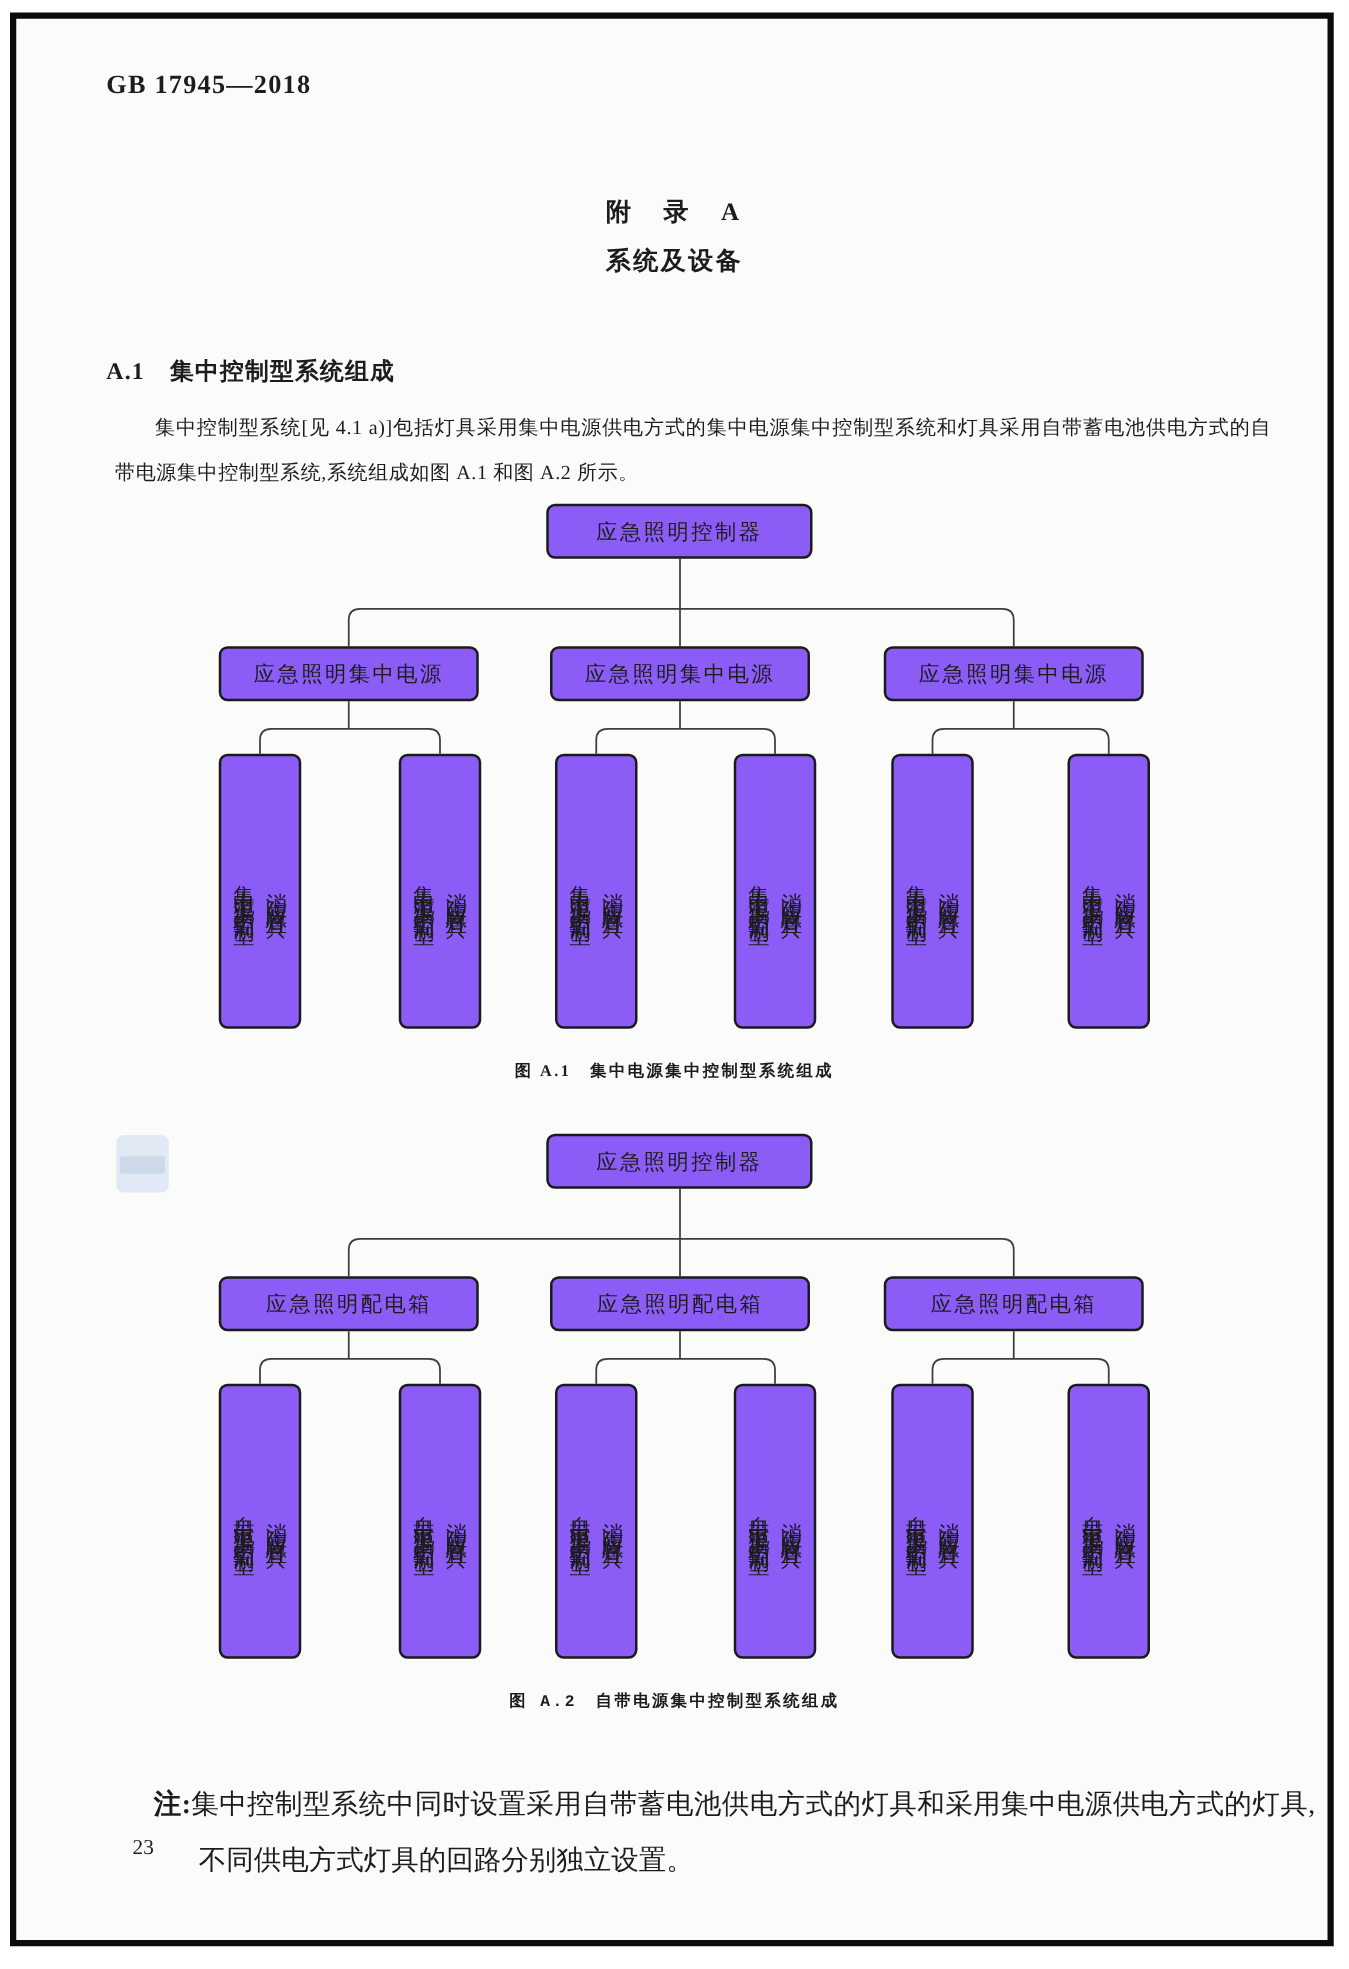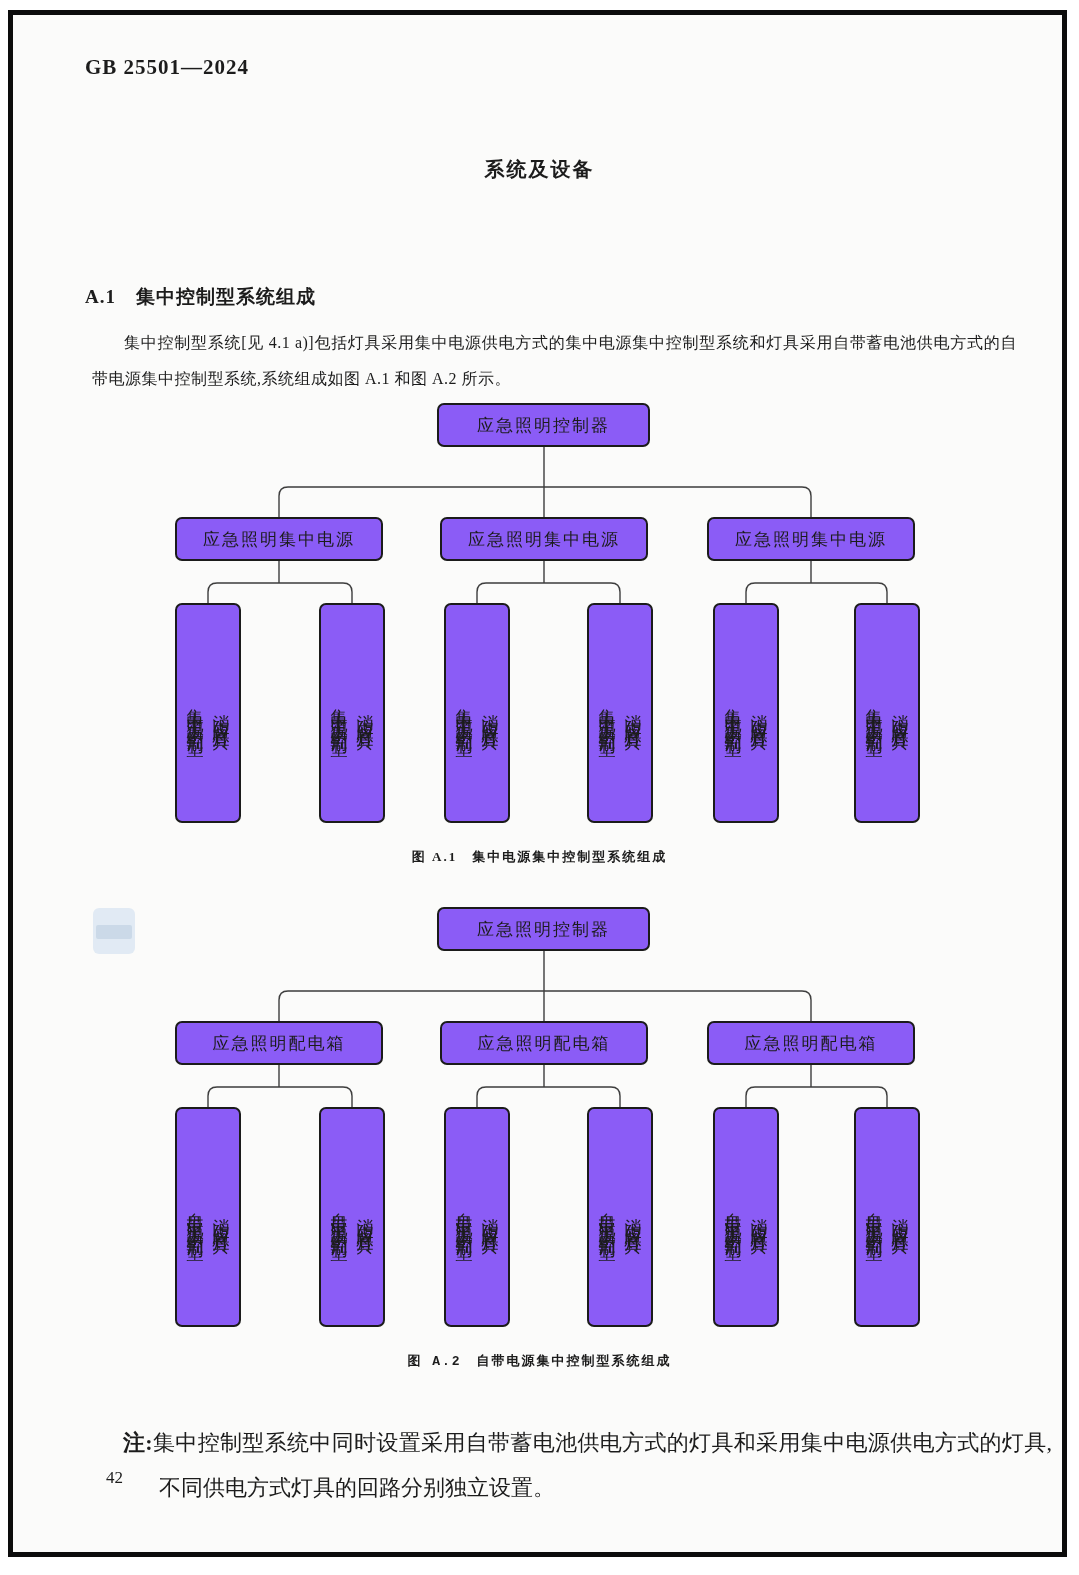--- a/index.html
+++ b/index.html
@@ -51,23 +51,24 @@
     background:#c3d4e6;
   }
   svg.connectors{position:absolute;left:0;top:0;pointer-events:none;}
   svg.connectors path{fill:none;stroke:#3d3d3d;stroke-width:1.4;}
 </style>
 </head>
 <body>
 
 <div class="page-frame"></div>
 
-<div class="abs std-header">GB 25501—2024</div>
+<div class="abs std-header">GB 17945—2018</div>
 
 <div class="abs title-block">
+  <div class="title-line1">附　录　A</div>
   <div class="title-line3">系统及设备</div>
 </div>
 
 <div class="abs section-heading">A.1　集中控制型系统组成</div>
 
 <div class="abs body-paragraph">集中控制型系统[见 4.1 a)]包括灯具采用集中电源供电方式的集中电源集中控制型系统和灯具采用自带蓄电池供电方式的自带电源集中控制型系统,系统组成如图 A.1 和图 A.2 所示。</div>
 
 <div class="abs watermark">
   <div class="watermark-band"></div>
 </div>
@@ -172,13 +173,13 @@
   <span class="vtext">自带电源集中控制型</span>
   <span class="vtext">消防应急灯具</span>
 </div>
 
 <div class="abs fig-caption" style="top:1352px;font-family:Liberation Mono, monospace;">图 A.2　自带电源集中控制型系统组成</div>
 
 <div class="abs note-block">
   <span class="note-label">注:</span><span>集中控制型系统中同时设置采用自带蓄电池供电方式的灯具和采用集中电源供电方式的灯具,不同供电方式灯具的回路分别独立设置。</span>
 </div>
 
-<div class="abs page-number">42</div>
+<div class="abs page-number">23</div>
 
 </body></html>

